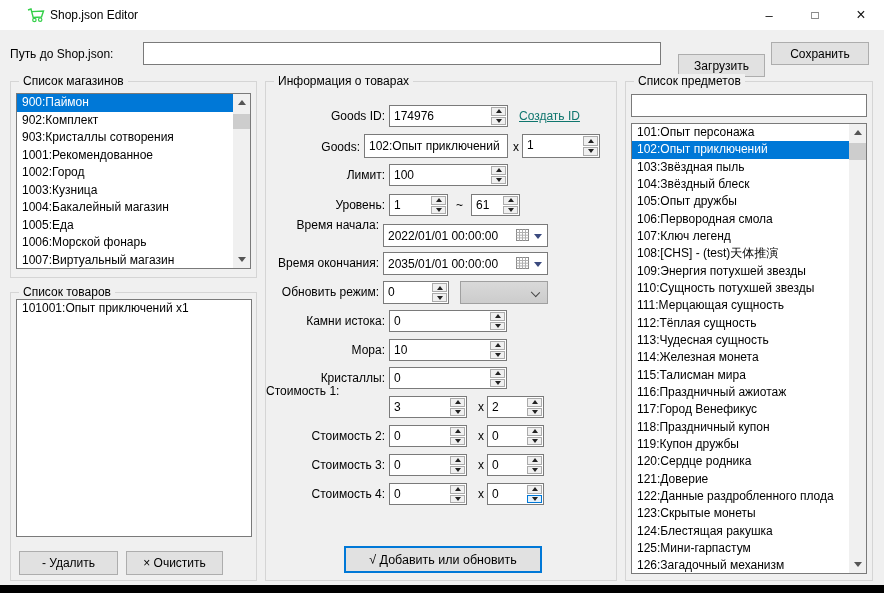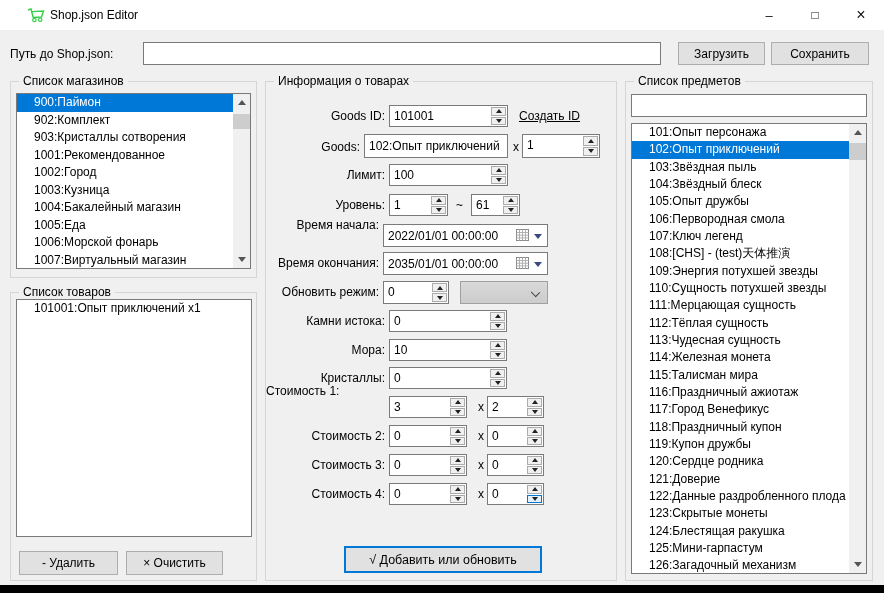--- a/index.html
+++ b/index.html
@@ -20,21 +20,21 @@
 
   
   .lbl { position:absolute; font-size:12px; white-space:nowrap; }
   .btn { position:absolute; background:#e1e1e1; border:1px solid #adadad; font-size:12px;
          display:flex; align-items:center; justify-content:center; white-space:nowrap; }
   .textbox { position:absolute; background:#fff; border:1px solid #7a7a7a; font-size:12px; padding:0 4px; outline:none; }
   .group { position:absolute; border:1px solid #d5d5d5; }
   .gtitle { position:absolute; top:-8px; left:8px; background:#f0f0f0; padding:0 4px; font-size:12px; white-space:nowrap; }
 
   .listbox { position:absolute; background:#fff; border:1px solid #7a7a7a; overflow:hidden; }
-  .lb-row { height:17.5px; line-height:17.5px; padding-left:17px; font-size:12px; white-space:nowrap; overflow:hidden; }
+  .lb-row { height:17.5px; line-height:17.5px; padding-left:5px; font-size:12px; white-space:nowrap; overflow:hidden; }
   .lb-row.selected { background:#0078d7; color:#fff; }
   #items-list .lb-row { height:17.34px; line-height:17.34px; }
 
   .vscroll { position:absolute; right:0; top:0; bottom:0; width:17px; background:#f0f0f0; }
   .sb-btn { position:absolute; left:0; width:17px; height:17px; display:flex; align-items:center; justify-content:center; }
   .sb-up { top:0; } .sb-down { bottom:0; }
   .sb-thumb { position:absolute; left:0; width:17px; background:#cdcdcd; }
   .tri { width:0; height:0; }
   .tri.up    { border-left:4px solid transparent; border-right:4px solid transparent; border-bottom:5px solid #555; }
   .tri.down  { border-left:4px solid transparent; border-right:4px solid transparent; border-top:5px solid #555; }
@@ -51,21 +51,21 @@
   .dtbox { position:absolute; background:#fff; border:1px solid #7a7a7a; height:23px; }
   .dtval { position:absolute; left:4px; top:4px; font-size:12px; white-space:nowrap; }
   .dticon { position:absolute; right:18px; top:4px; }
   .dtarrow { position:absolute; right:5px; top:9px; width:0; height:0;
              border-left:4px solid transparent; border-right:4px solid transparent; border-top:5px solid #3b4a7e; }
 
   .combobox { position:absolute; background:linear-gradient(#d9d9d9,#cccccc); border:1px solid #a0a0a0; height:23px; }
   .combo-chev { position:absolute; right:8px; top:7px; width:7px; height:7px;
                 border-right:1.5px solid #444; border-bottom:1.5px solid #444; transform:rotate(45deg) scale(1,0.9); }
 
-  .link { position:absolute; color:#000000; text-decoration:underline; font-size:12px; cursor:pointer; white-space:nowrap; }
+  .link { position:absolute; color:#0f766e; text-decoration:underline; font-size:12px; cursor:pointer; white-space:nowrap; }
 
   .submit-btn { border:2px solid #0078d7; background:#e1e1e1; position:absolute;
                 display:flex; align-items:center; justify-content:center; font-size:12.5px; }
 </style>
 </head>
 <body>
 
 <div class="titlebar">
   <svg class="app-icon" viewBox="0 0 18 16">
     <path d="M1 3 L4 2 L6.2 10.5 L14.5 10 L16.5 4 L5 4.6" fill="none" stroke="#35d04a" stroke-width="1.4"></path>
@@ -79,21 +79,21 @@
   <div class="cap-btn cap-max">
       <span>□</span>
     </div>
   <div class="cap-btn cap-close">
       <span>×</span>
     </div>
 </div>
 
 <span class="lbl" style="left:10px; top:47px;">Путь до Shop.json:</span>
 <input class="textbox" style="left: 143px; top: 42px; width: 518px; height: 23px;" value="">
-<div class="btn" style="left:678px; top:42px; width:87px; height:23px;">Загрузить</div>
+<div class="btn" style="left:678px; top:54px; width:87px; height:23px;">Загрузить</div>
 <div class="btn" style="left:771px; top:42px; width:98px; height:23px;">Сохранить</div>
 
 <div class="group" style="left:10px; top:81px; width:247px; height:197px;">
   <span class="gtitle">Список магазинов</span>
   <div id="shops-list" class="listbox" style="left:5px; top:11px; width:235px; height:176px; padding-right:17px;">
       <div class="lb-row selected">900:Паймон</div>
       <div class="lb-row">902:Комплект</div>
       <div class="lb-row">903:Кристаллы сотворения</div>
       <div class="lb-row">1001:Рекомендованное</div>
       <div class="lb-row">1002:Город</div>
@@ -121,21 +121,21 @@
     </div>
   <div class="btn" style="left:8px; top:258px; width:99px; height:24px;">- Удалить</div>
   <div class="btn" style="left:115px; top:258px; width:97px; height:24px;">× Очистить</div>
 </div>
 
 <div class="group" style="left:265px; top:81px; width:352px; height:500px;">
   <span class="gtitle">Информация о товарах</span>
 
   <span class="lbl" style="left:0; top:27px; width:119px; text-align:right;">Goods ID:</span>
   <div class="numbox" style="left:123px; top:23px; width:119px;">
-    <span class="numval">101001</span>
+    <span class="numval">174976</span>
     <span class="spin">
         <span class="sbtn">
           <i class="t-up"></i>
         </span>
         <span class="sbtn">
           <i class="t-down"></i>
         </span>
       </span>
   </div>
   <span class="link" style="left:253px; top:27px;">Создать ID</span>

